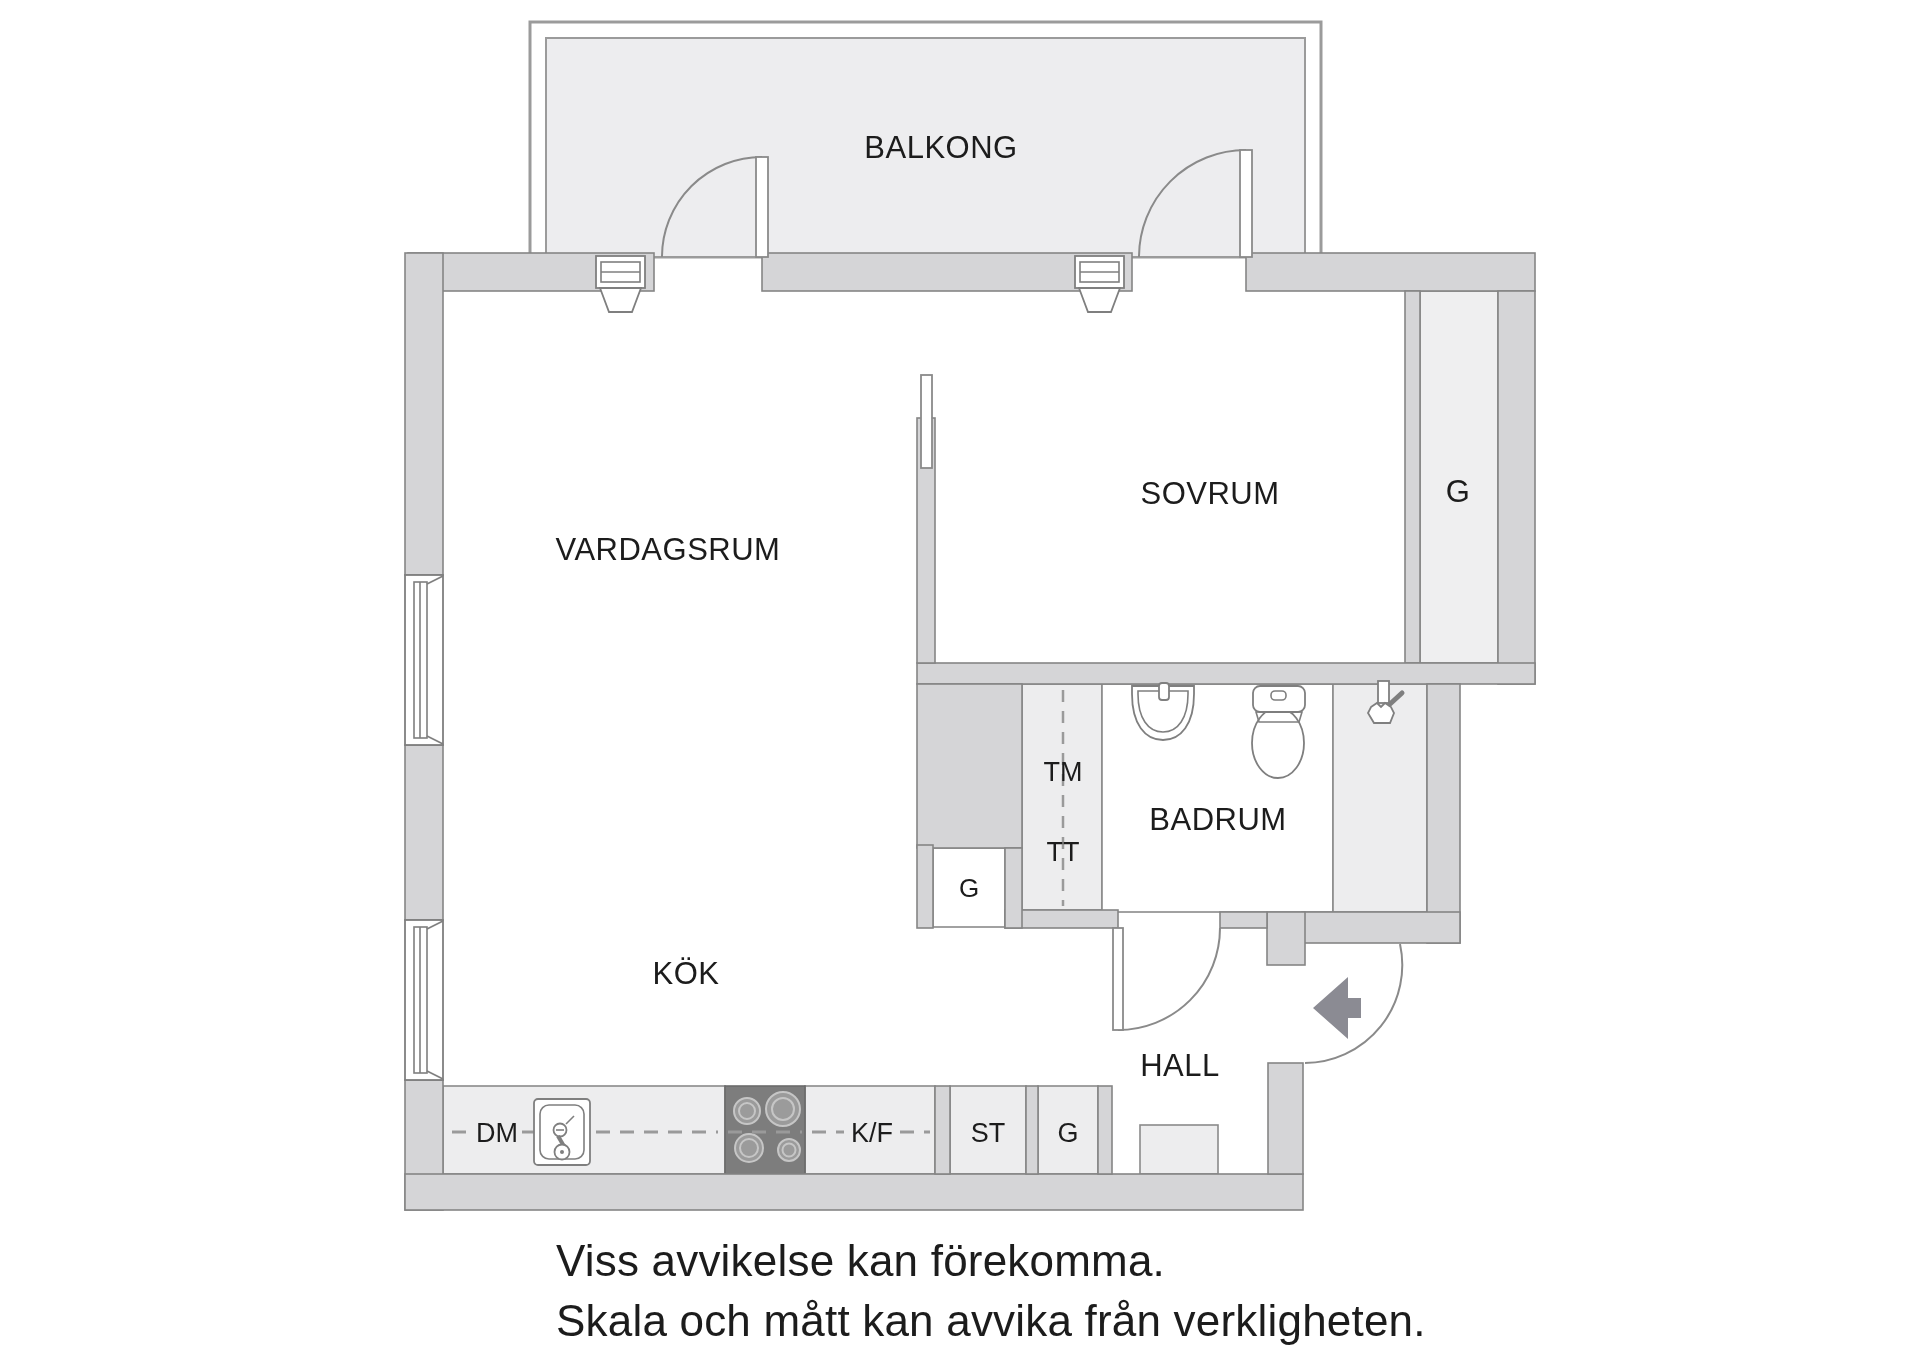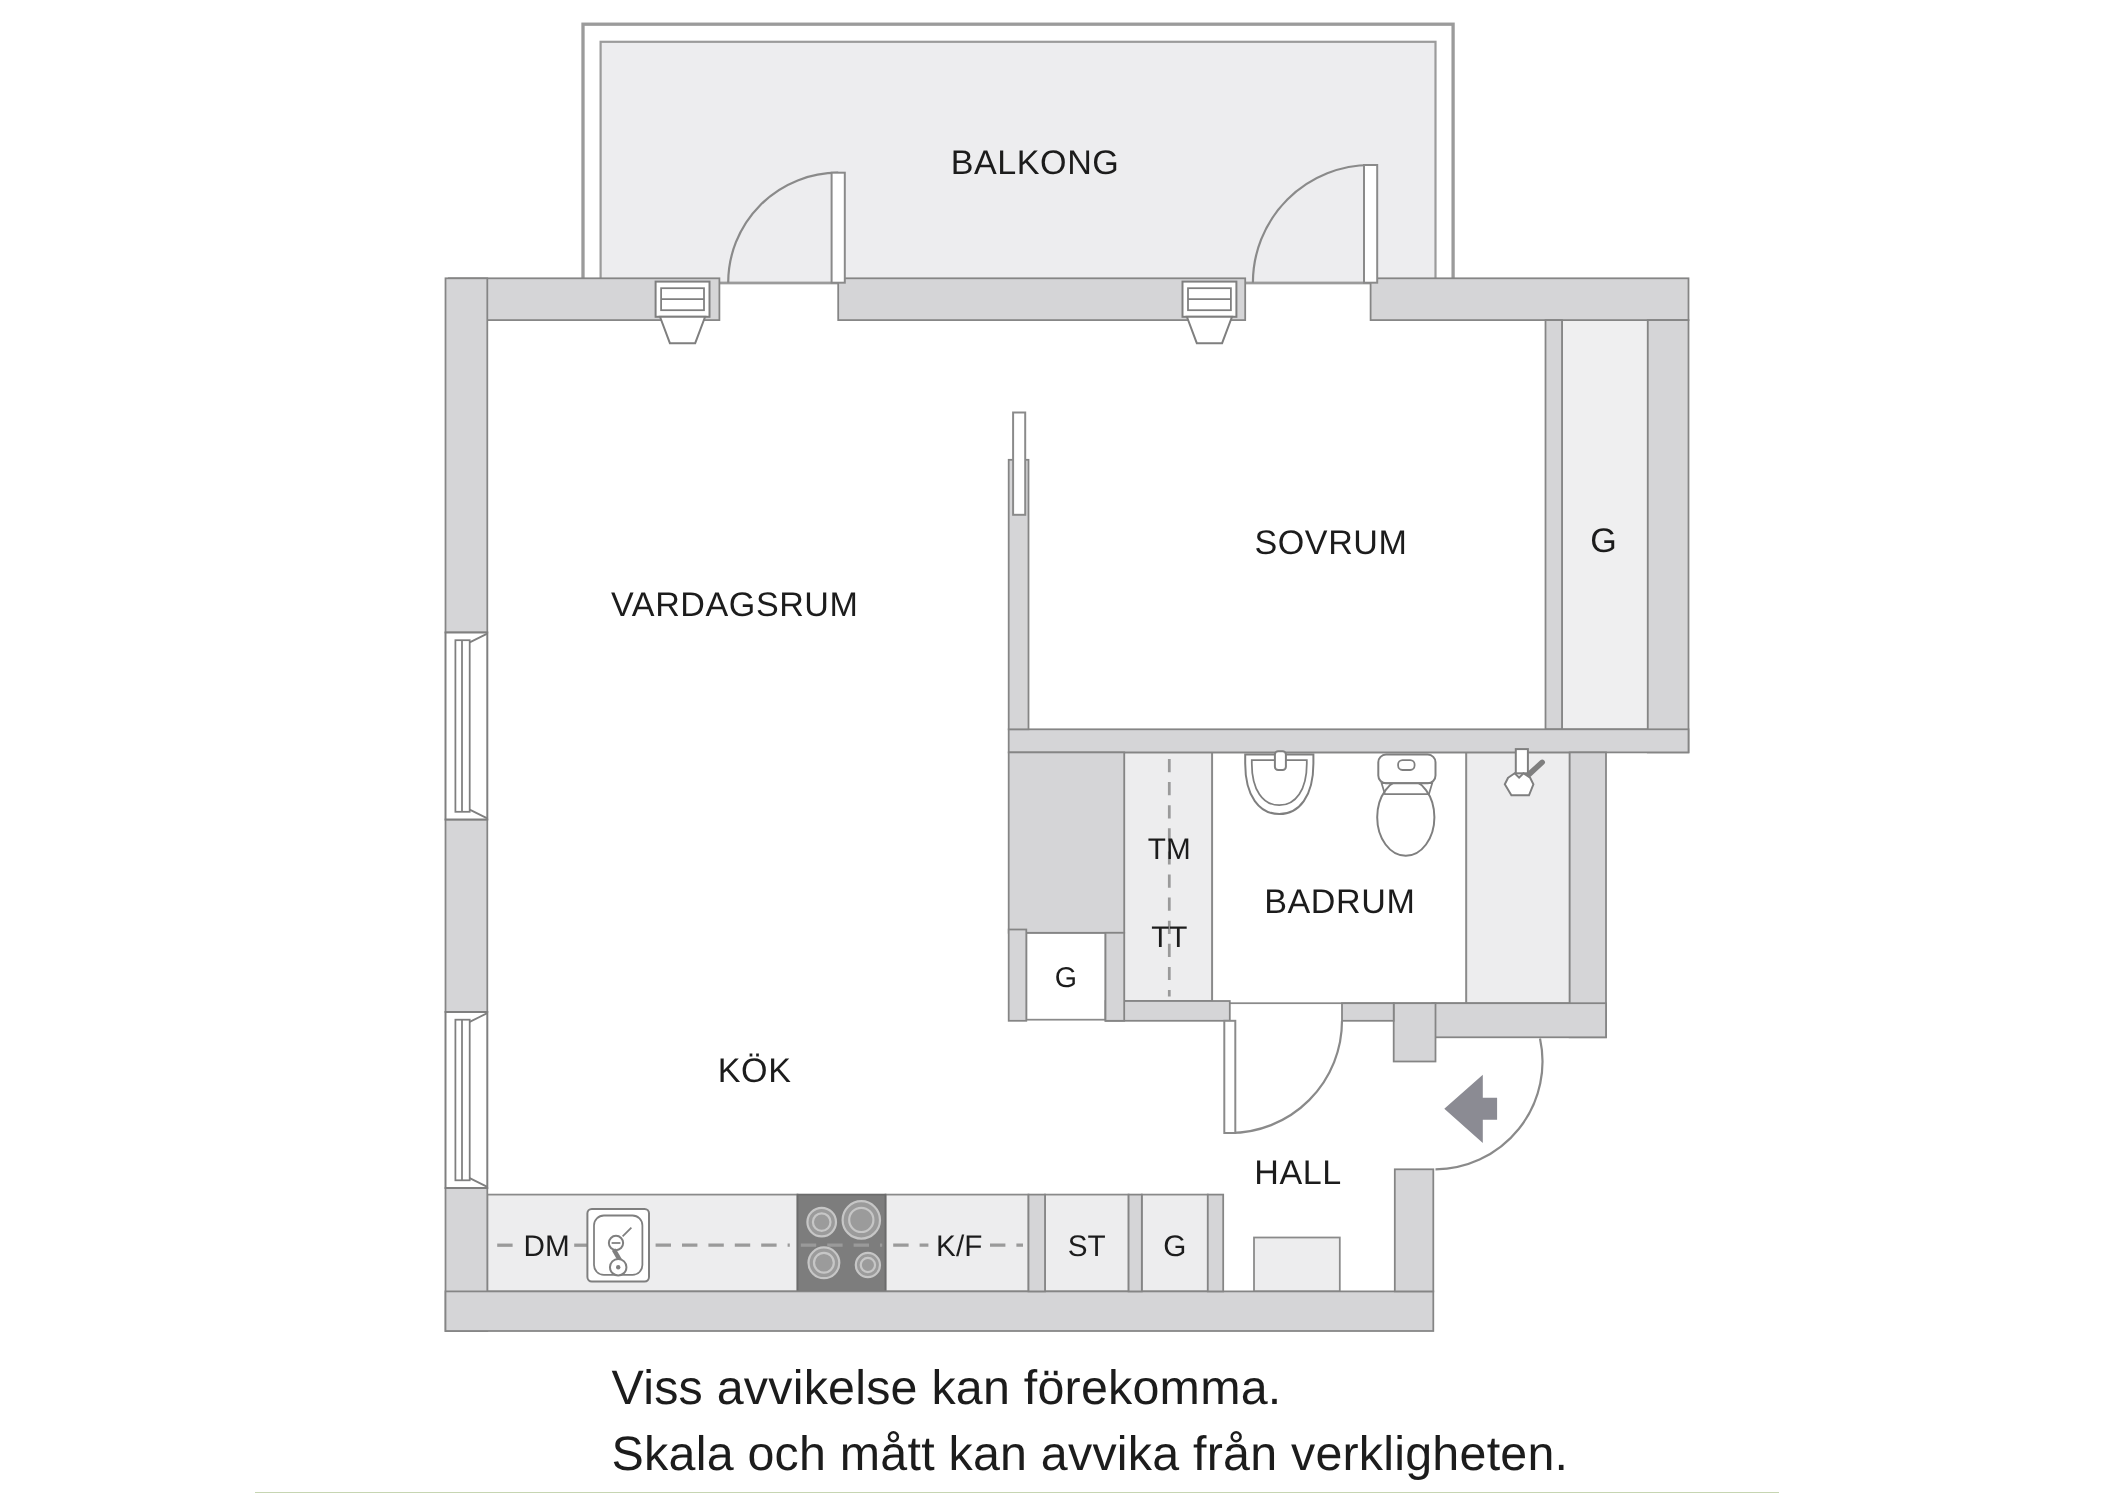--- a/index.html
+++ b/index.html
@@ -1,16 +1,16 @@
 <!DOCTYPE html>
 <html><head>
 <meta charset="utf-8">
 <style>
   html,body{margin:0;padding:0;background:#ffffff;}
-  .page{position:relative;width:1920px;height:1357px;background:#4d7c0f;overflow:hidden;}
+  .page{position:relative;width:1920px;height:1357px;background:#0ea5e9;overflow:hidden;}
   svg{display:block;}
   text{font-family:"Liberation Sans","DejaVu Sans",sans-serif;fill:#1c1c1c;}
   .room-label{font-size:31px;letter-spacing:.5px;}
   .small-label{font-size:27px;}
   .tiny-label{font-size:26px;}
   .disclaimer{font-size:44px;letter-spacing:.2px;}
   .wall{fill:#d5d5d7;stroke:#858585;stroke-width:1.6;}
   .lightroom{fill:#ededee;stroke:#8a8a8a;stroke-width:1.6;}
   .whiteroom{fill:#ffffff;stroke:#8a8a8a;stroke-width:1.6;}
   .fixture{fill:#ffffff;stroke:#7f7f7f;stroke-width:1.8;}

